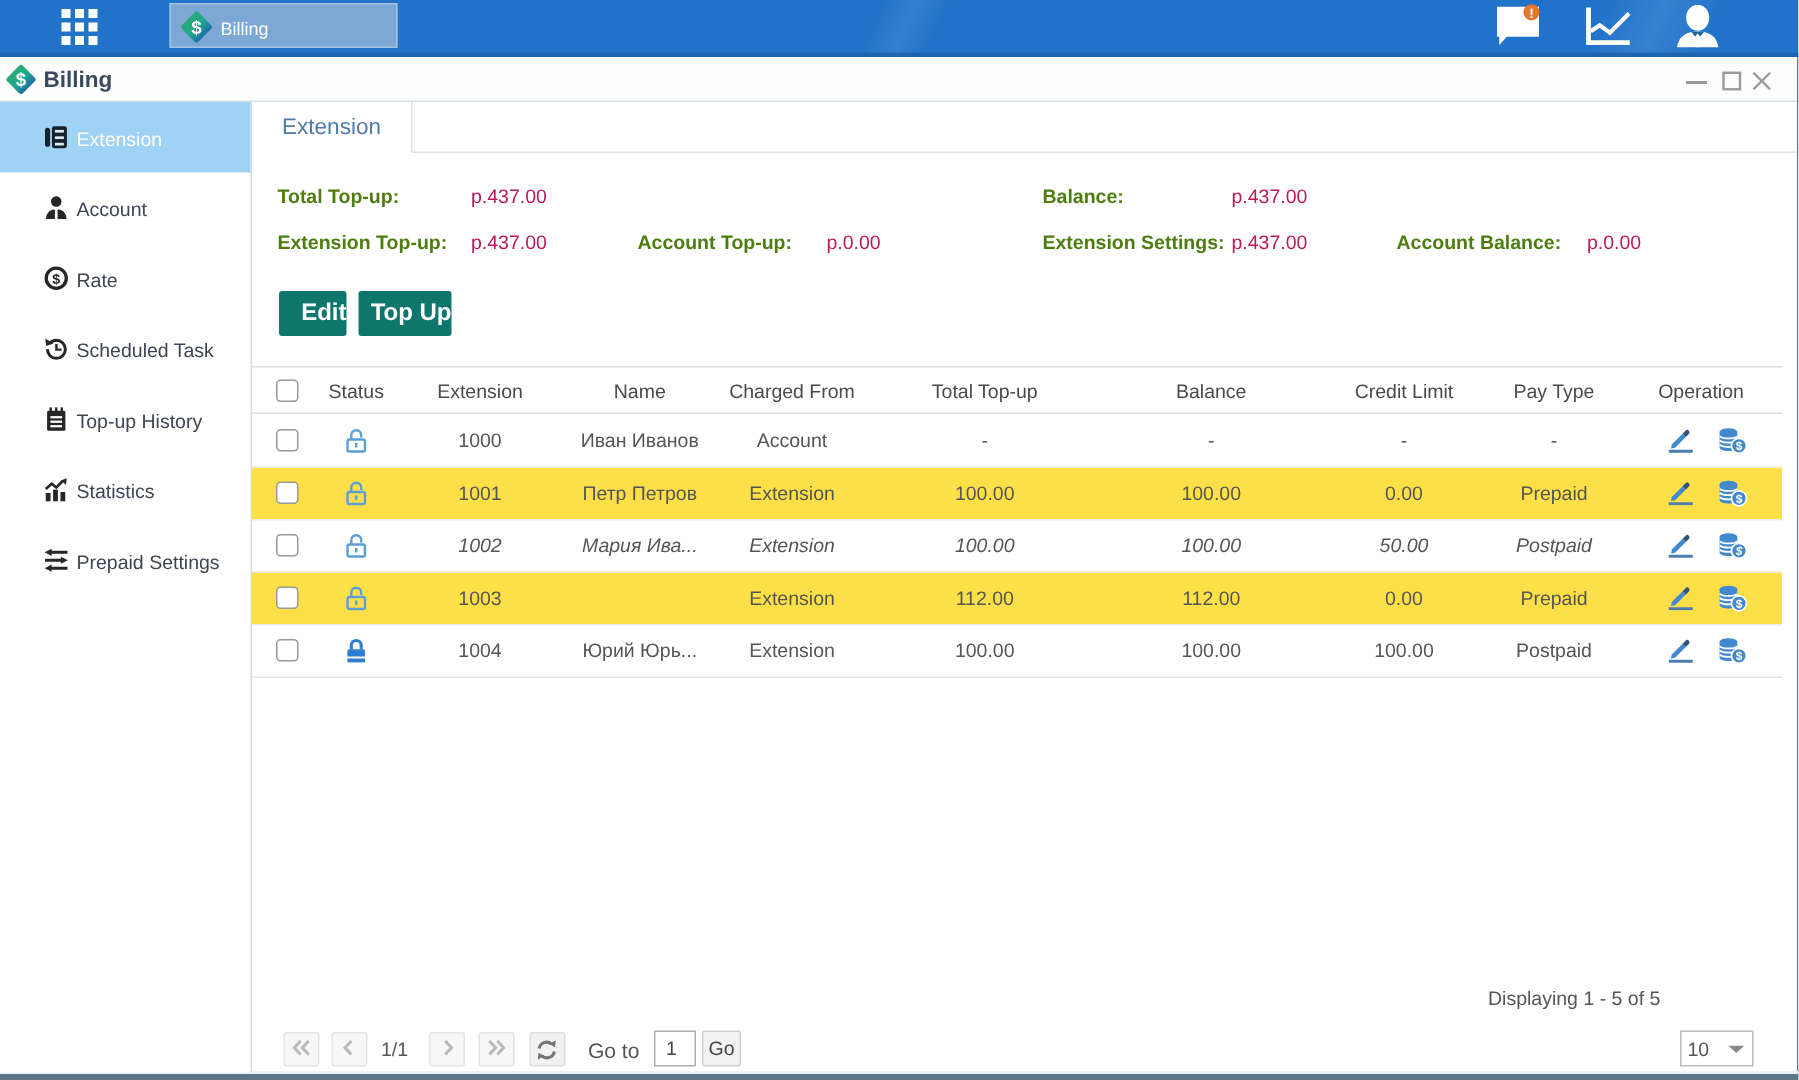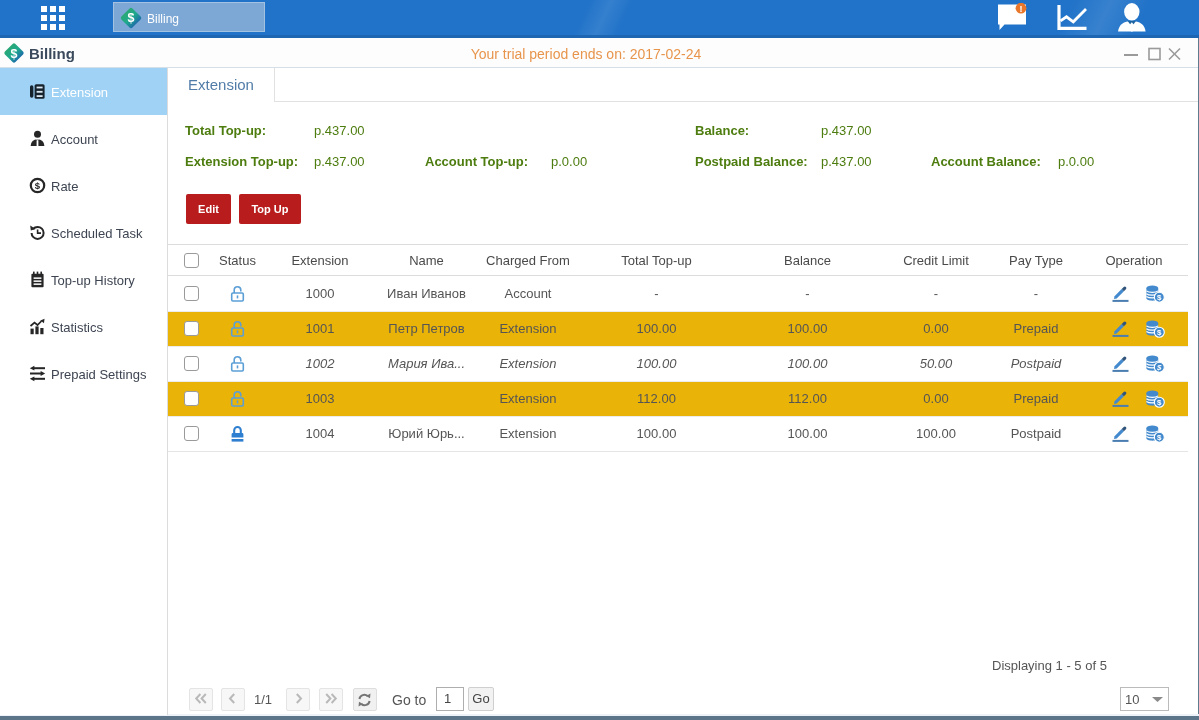--- a/index.html
+++ b/index.html
@@ -28,28 +28,28 @@
 .sidebar{position:absolute;left:0;top:68px;width:168px;height:647px;background:#fff;border-right:1px solid #dcdcdc}
 .sitem{position:absolute;left:0;width:167px;height:47px;font-size:13px;color:#3e4552}
 .sitem .label{position:absolute;left:51px;top:17px}
 .sitem .sicon{position:absolute;left:29px;top:15px;width:17px;height:17px}
 .sitem.sel{background:#9fd2f5;color:#fff}
 
 
 .tabrow{position:absolute;left:168px;top:68px;width:1030px;height:34px;background:#fff;border-bottom:1px solid #e1e1e1}
 .acttab{position:absolute;left:168px;top:68px;width:107px;height:34px;background:#fff;border-right:1px solid #e1e1e1;font-size:15px;color:#527ca8;text-align:center;line-height:33px}
 .statlbl{position:absolute;font-size:13px;font-weight:bold;color:#4d7c0f;white-space:nowrap}
-.statval{position:absolute;font-size:13px;color:#4d7c0f;white-space:nowrap}
-.btn{position:absolute;background:#b91c1c;border-radius:2px;color:#fff;font-size:11px;font-weight:bold;text-align:center;line-height:30px}
+.statval{position:absolute;font-size:13px;color:#be185d;white-space:nowrap}
+.btn{position:absolute;background:#0f766e;border-radius:2px;color:#fff;font-size:16px;font-weight:bold;text-align:right;line-height:30px}
 
 
 .tbl{position:absolute;left:168px;top:244px;width:1020px}
 .thead{position:absolute;left:0;top:0;width:1020px;height:32px;border-top:1px solid #dcdcdc;border-bottom:1px solid #dcdcdc}
 .trow{position:absolute;left:0;width:1020px;height:35px}
-.trow.alt{background:#eab308}
+.trow.alt{background:#fde047}
 .tc{position:absolute;top:0;height:100%;display:flex;align-items:center;justify-content:center;font-size:13px;color:#555}
 .hc{color:#4a4a4a}
 .cb{width:15px;height:15px;border:1px solid #9a9a9a;border-radius:3px;background:#fff}
 .rowsep{position:absolute;left:0;width:1020px;height:1px;background:#ececec}
 
 
 .pgbtn{position:absolute;width:24px;height:23px;background:#f7f7f7;border:1px solid #e4e4e4;border-radius:2px;text-align:center;color:#a9a9a9;font-size:16px;line-height:20px;font-weight:bold;overflow:hidden}
 .pgbtn svg{margin:-1px 0 0 -1px}
 .pgtxt{position:absolute;font-size:13px;color:#555}
 .goinput{position:absolute;width:28px;height:24px;border:1px solid #aeaeae;background:#fff;font-size:13px;color:#444;padding-left:7px;line-height:22px}
@@ -106,21 +106,20 @@
     <path d="M15.8 19.3 l2.1 2.5 l-1.2 6.7 h-1.8 l-1.2 -6.7 z" fill="#fff"></path>
   </svg>
 </div>
 
 <div class="titlebar">
   <svg style="position:absolute;left:2px;top:3px" width="24" height="24" viewBox="0 0 24 24">
     <rect x="4.6" y="4.6" width="14.8" height="14.8" rx="2" fill="url(#dg)" transform="rotate(45 12 12)"></rect>
     <text x="12" y="16.6" font-size="12.5" font-weight="bold" fill="#fff" text-anchor="middle" font-family="Liberation Sans">$</text>
   </svg>
   <div class="apptitle">Billing</div>
-  <div class="trial">Your trial period ends on: 2017-02-24</div>
   <svg style="position:absolute;left:1118px;top:9px" width="72" height="14" viewBox="0 0 72 14">
     <line x1="6" y1="8" x2="20" y2="8" stroke="#9a9a9a" stroke-width="2"></line>
     <rect x="31" y="1.5" width="11" height="11" fill="none" stroke="#9a9a9a" stroke-width="1.6"></rect>
     <line x1="51" y1="1.5" x2="62" y2="12.5" stroke="#9a9a9a" stroke-width="1.6"></line>
     <line x1="62" y1="1.5" x2="51" y2="12.5" stroke="#9a9a9a" stroke-width="1.6"></line>
   </svg>
 </div>
 
 <div class="rightedge"></div>
 <div class="bottombar"></div>
@@ -200,21 +199,21 @@
 
 <div class="statlbl" style="left:185px;top:123px">Total Top-up:</div>
 <div class="statval" style="left:314px;top:123px">p.437.00</div>
 <div class="statlbl" style="left:695px;top:123px">Balance:</div>
 <div class="statval" style="left:821px;top:123px">p.437.00</div>
 
 <div class="statlbl" style="left:185px;top:154px">Extension Top-up:</div>
 <div class="statval" style="left:314px;top:154px">p.437.00</div>
 <div class="statlbl" style="left:425px;top:154px">Account Top-up:</div>
 <div class="statval" style="left:551px;top:154px">p.0.00</div>
-<div class="statlbl" style="left:695px;top:154px">Postpaid Balance:</div>
+<div class="statlbl" style="left:695px;top:154px">Extension Settings:</div>
 <div class="statval" style="left:821px;top:154px">p.437.00</div>
 <div class="statlbl" style="left:931px;top:154px">Account Balance:</div>
 <div class="statval" style="left:1058px;top:154px">p.0.00</div>
 
 <div class="btn" style="left:186px;top:194px;width:45px;height:30px">Edit</div>
 <div class="btn" style="left:239px;top:194px;width:62px;height:30px">Top Up</div>
 
 <div class="tbl" id="tbl">
     <div class="thead">
       <div class="tc hc" style="left: 0px; width: 42px; justify-content: flex-start; padding-left: 16px;">

